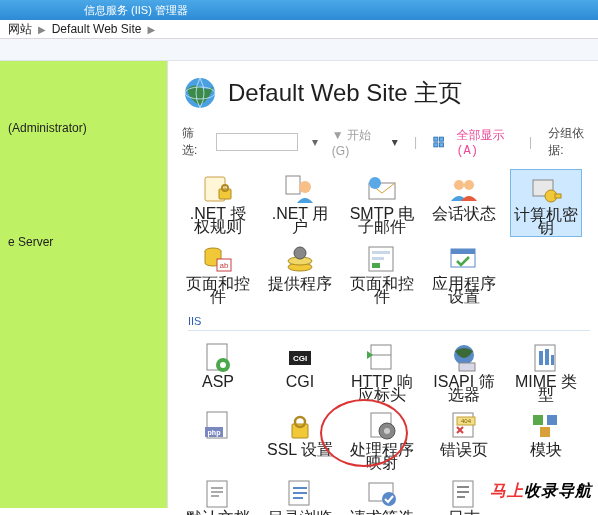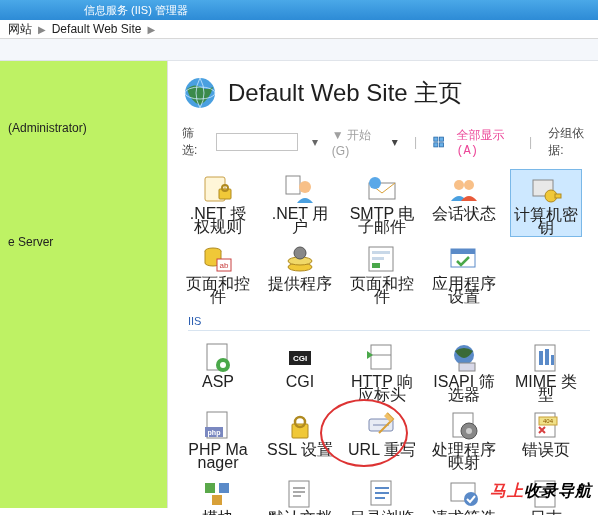--- a/index.html
+++ b/index.html
@@ -352,41 +352,29 @@
       </div>
 
       <div class="feature">
         <span class="ico">
             <svg viewBox="0 0 34 34">
               <rect x="6" y="3" width="20" height="26" fill="#fff" stroke="#888"></rect>
               <rect x="4" y="18" width="18" height="10" fill="#7a88c0"></rect>
               <text x="13" y="26" font-size="7" text-anchor="middle" fill="#fff" font-weight="bold">php</text>
             </svg>
           </span>
-        <span class="lbl">PHP Manager</span>
       </div>
       <div class="feature">
         <span class="ico">
             <svg viewBox="0 0 34 34">
               <rect x="9" y="15" width="16" height="14" rx="1" fill="#f0c838" stroke="#b08a20"></rect>
               <rect x="12" y="8" width="10" height="10" rx="5" fill="none" stroke="#b08a20" stroke-width="2.5"></rect>
             </svg>
           </span>
         <span class="lbl">SSL 设置</span>
-      </div>
-      <div class="feature">
-        <span class="ico">
-            <svg viewBox="0 0 34 34">
-              <rect x="4" y="10" width="24" height="12" rx="2" fill="#e8ecf4" stroke="#7a88b0"></rect>
-              <path d="M8 16 h16" stroke="#7a88b0"></path>
-              <path d="M22 4 l6 6 l-14 14" stroke="#d8a038" stroke-width="2" fill="none"></path>
-              <path d="M22 4 l6 6 l-3 3 l-6 -6 z" fill="#f0c068"></path>
-            </svg>
-          </span>
-        <span class="lbl">URL 重写</span>
       </div>
       <div class="feature">
         <span class="ico">
             <svg viewBox="0 0 34 34">
               <rect x="6" y="4" width="20" height="24" fill="#fff" stroke="#888"></rect>
               <circle cx="22" cy="22" r="8" fill="#888" stroke="#555"></circle>
               <circle cx="22" cy="22" r="3" fill="#ccc"></circle>
             </svg>
           </span>
         <span class="lbl">处理程序映射</span>

